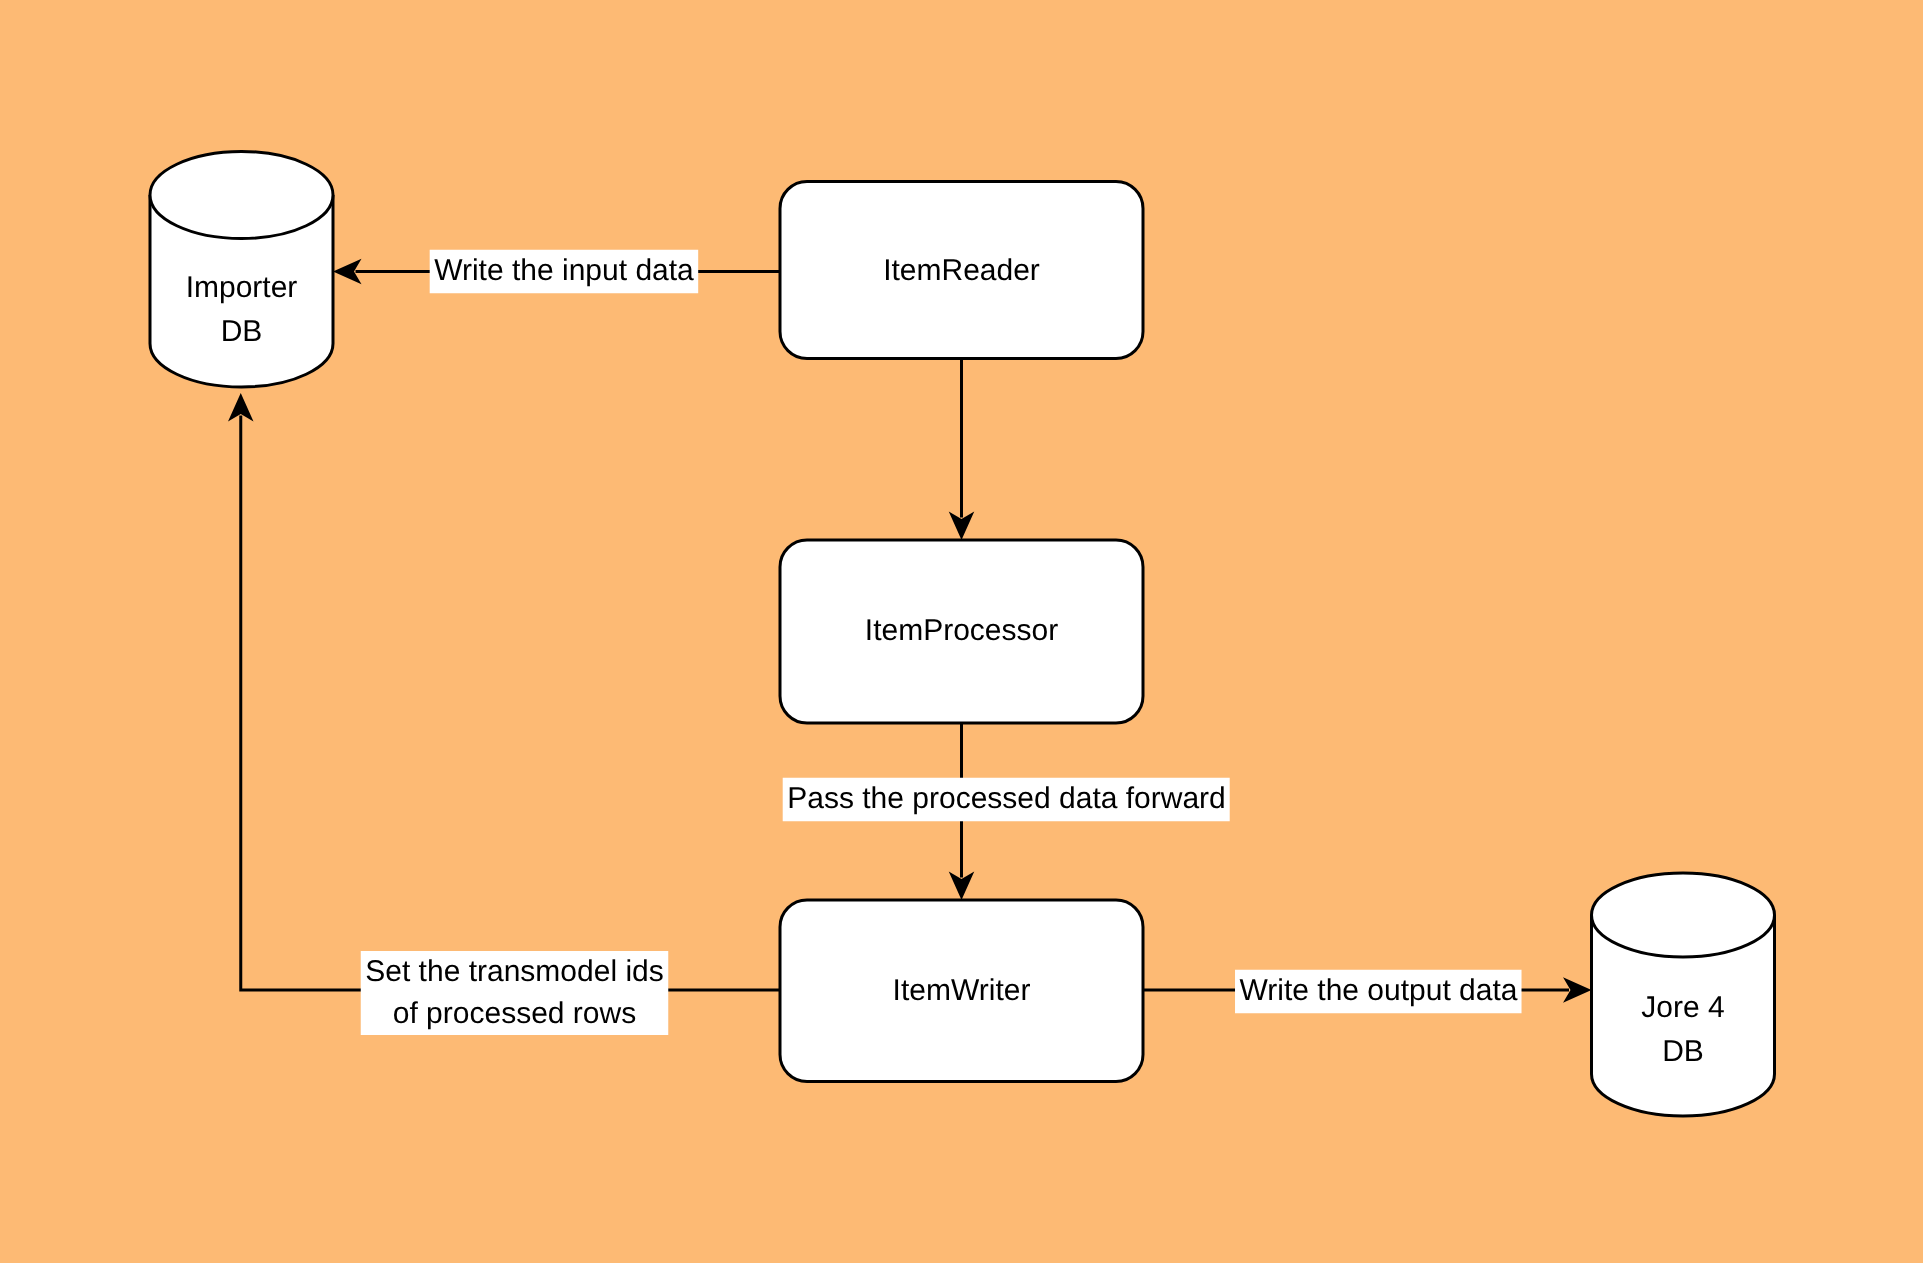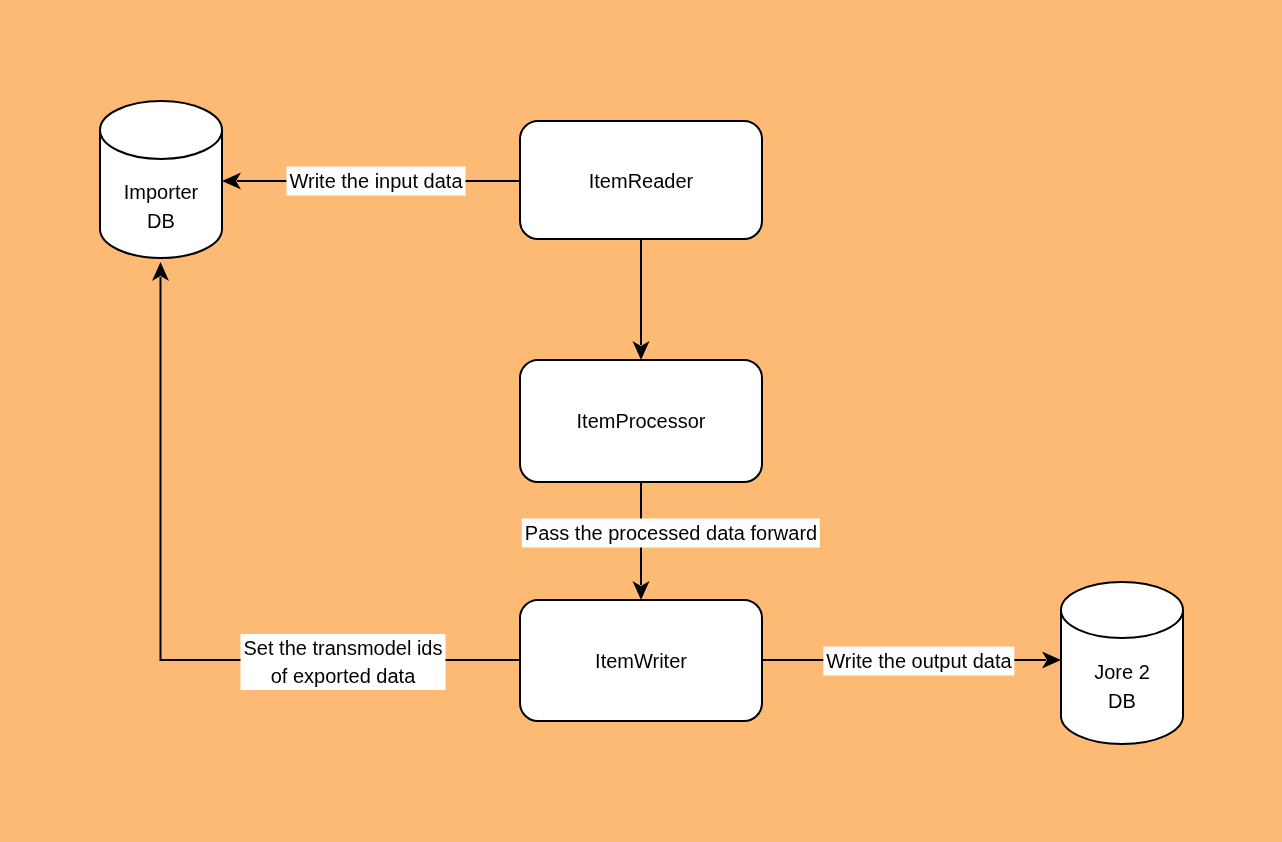--- a/index.html
+++ b/index.html
@@ -94,29 +94,29 @@
     <div>DB</div>
   </div>
 
   <div class="label" style="left:641px; top:181px;">ItemReader</div>
 
   <div class="label" style="left:641px; top:421px;">ItemProcessor</div>
 
   <div class="label" style="left:641px; top:661px;">ItemWriter</div>
 
   <div class="label" style="left:1122px; top:687px;">
-    <div>Jore 2</div>
+    <div>Jore 4</div>
     <div>DB</div>
   </div>
 
   <div class="label edge-label" style="left:376px; top:181px;">Write the input data</div>
 
 
   <div class="label edge-label" style="left:646px; top:533px;margin-left:25px;">Pass the processed data forward</div>
 
   <div class="label edge-label" style="left:898px; top:661px;margin-left:21px;">Write the output data</div>
 
   <div class="label edge-label two-line" style="left:343px; top:662px;">
     <div>Set the transmodel ids</div>
-    <div>of exported data</div>
+    <div>of processed rows</div>
   </div>
 
 </div>
 
 </body></html>

